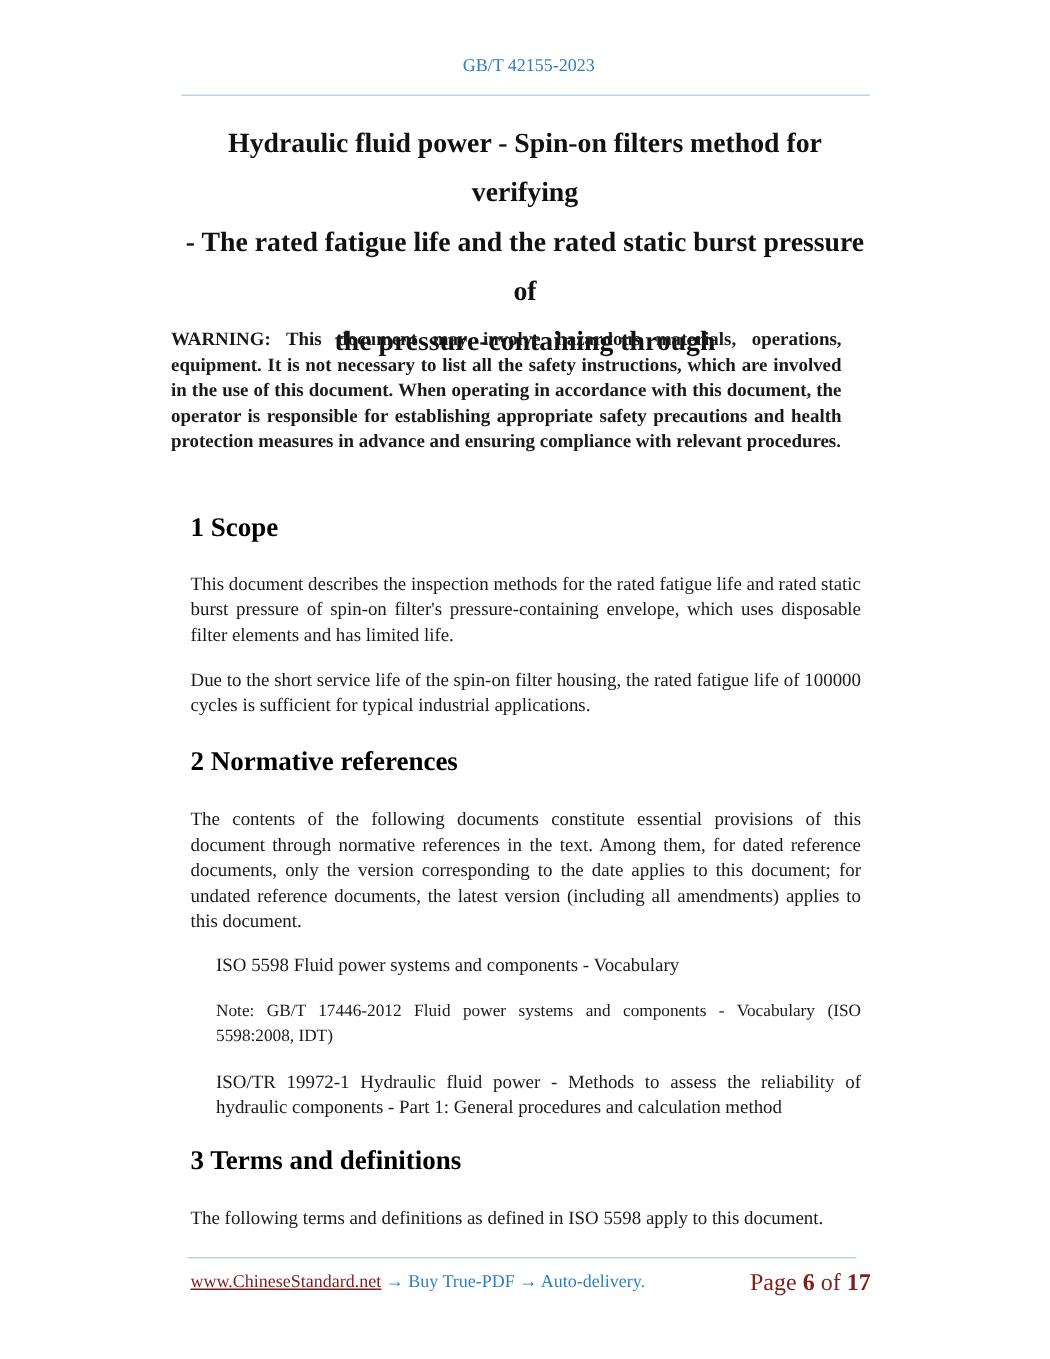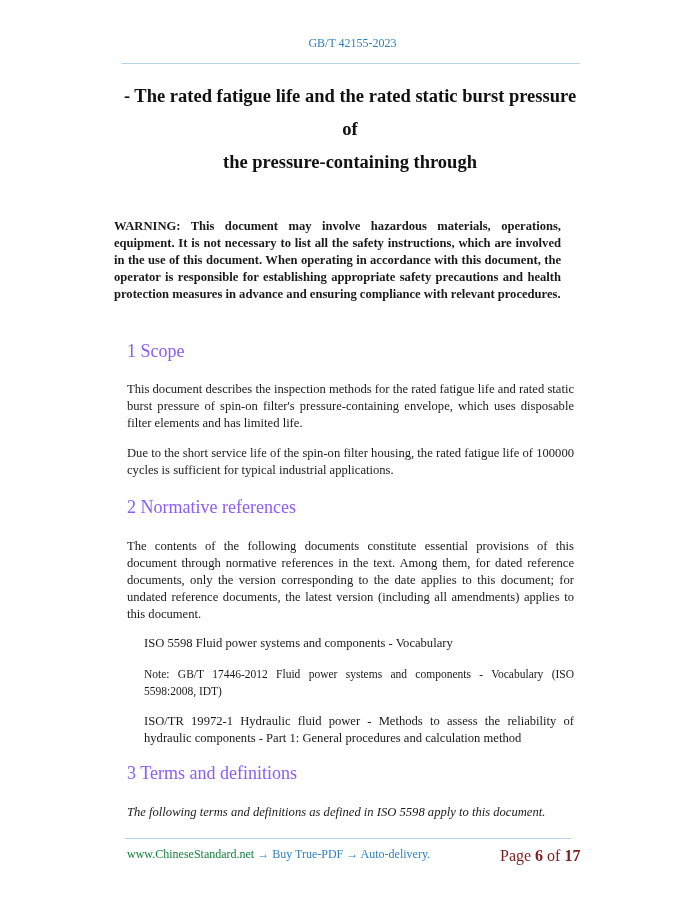--- a/index.html
+++ b/index.html
@@ -6,60 +6,61 @@
   body { width: 700px; height: 906px; position: relative; overflow: hidden;
          font-family: "Liberation Serif", "DejaVu Serif", serif; color: #1a1a1a; }
   .page { position: absolute; left: 0; top: 0; width: 700px; height: 668px; }
   .header { position: absolute; left: 125px; top: 36px; width: 455px; text-align: center;
             font-size: 12px; color: #2e7fbf; }
   .header-rule { position: absolute; left: 121px; top: 63px; width: 459px; height: 1px; background: #b6d3ea; }
   .title { position: absolute; left: 122px; top: 80px; width: 456px; text-align: center;
            font-weight: bold; font-size: 18.5px; line-height: 33px; color: #111; }
   .warning { position: absolute; left: 114px; top: 218px; width: 447px; text-align: justify;
              font-weight: bold; font-size: 12.6px; line-height: 17px; }
-  .h2 { position: absolute; left: 127px; font-weight: normal; font-size: 18px; color: #8b5cf6; }
+  .h2 { position: absolute; left: 127px; font-weight: bold; font-size: 18px; color: #000000; }
   .para { position: absolute; left: 127px; width: 447px; text-align: justify;
           font-size: 12.6px; line-height: 17px; color: #1a1a1a; }
   .ref { position: absolute; left: 144px; width: 430px; text-align: justify;
          font-size: 12.6px; line-height: 17px; }
   .ref.note { font-size: 11.5px; }
   .footer-rule { position: absolute; left: 125px; top: 838px; width: 446px; height: 1px; background: #b6d3ea; }
   .footer-left { position: absolute; left: 127px; top: 847px; font-size: 12px; color: #2e7fbf; }
-  .footer-left a { color: #15803d; }
+  .footer-left a { color: #7f1d1d; text-decoration: underline; }
   .footer-right { position: absolute; left: 500px; top: 847px; font-size: 16px; color: #7f1d1d; }
   .footer-right b { font-weight: bold; }
 </style>
 </head>
 <body>
 
 <div class="page">
 
   <div class="header">GB/T 42155-2023</div>
   <div class="header-rule"></div>
 
   <div class="title">
+    <div>Hydraulic fluid power - Spin-on filters method for verifying</div>
     <div>- The rated fatigue life and the rated static burst pressure of</div>
     <div>the pressure-containing through</div>
   </div>
 
   <div class="warning">WARNING: This document may involve hazardous materials, operations, equipment. It is not necessary to list all the safety instructions, which are involved in the use of this document. When operating in accordance with this document, the operator is responsible for establishing appropriate safety precautions and health protection measures in advance and ensuring compliance with relevant procedures.</div>
 
   <div class="h2" style="top:341px;">1 Scope</div>
   <div class="para" style="top:381px;">This document describes the inspection methods for the rated fatigue life and rated static burst pressure of spin-on filter's pressure-containing envelope, which uses disposable filter elements and has limited life.</div>
   <div class="para" style="top:445px;">Due to the short service life of the spin-on filter housing, the rated fatigue life of 100000 cycles is sufficient for typical industrial applications.</div>
 
   <div class="h2" style="top:497px;">2 Normative references</div>
   <div class="para" style="top:538px;">The contents of the following documents constitute essential provisions of this document through normative references in the text. Among them, for dated reference documents, only the version corresponding to the date applies to this document; for undated reference documents, the latest version (including all amendments) applies to this document.</div>
 
   <div class="ref" style="top:635px;">ISO 5598 Fluid power systems and components - Vocabulary</div>
   <div class="ref note" style="top:666px;">Note: GB/T 17446-2012 Fluid power systems and components - Vocabulary (ISO 5598:2008, IDT)</div>
   <div class="ref" style="top:713px;">ISO/TR 19972-1 Hydraulic fluid power - Methods to assess the reliability of hydraulic components - Part 1: General procedures and calculation method</div>
 
   <div class="h2" style="top:763px;">3 Terms and definitions</div>
-  <div class="para" style="top:804px;font-style:italic;">The following terms and definitions as defined in ISO 5598 apply to this document.</div>
+  <div class="para" style="top:804px;">The following terms and definitions as defined in ISO 5598 apply to this document.</div>
 
   <div class="footer-rule"></div>
   <div class="footer-left">
     <a>www.ChineseStandard.net</a><span> → Buy True-PDF → Auto-delivery.</span>
   </div>
   <div class="footer-right">
     <span>Page</span>
     <b>6</b>
     <span>of</span>
     <b>17</b>

